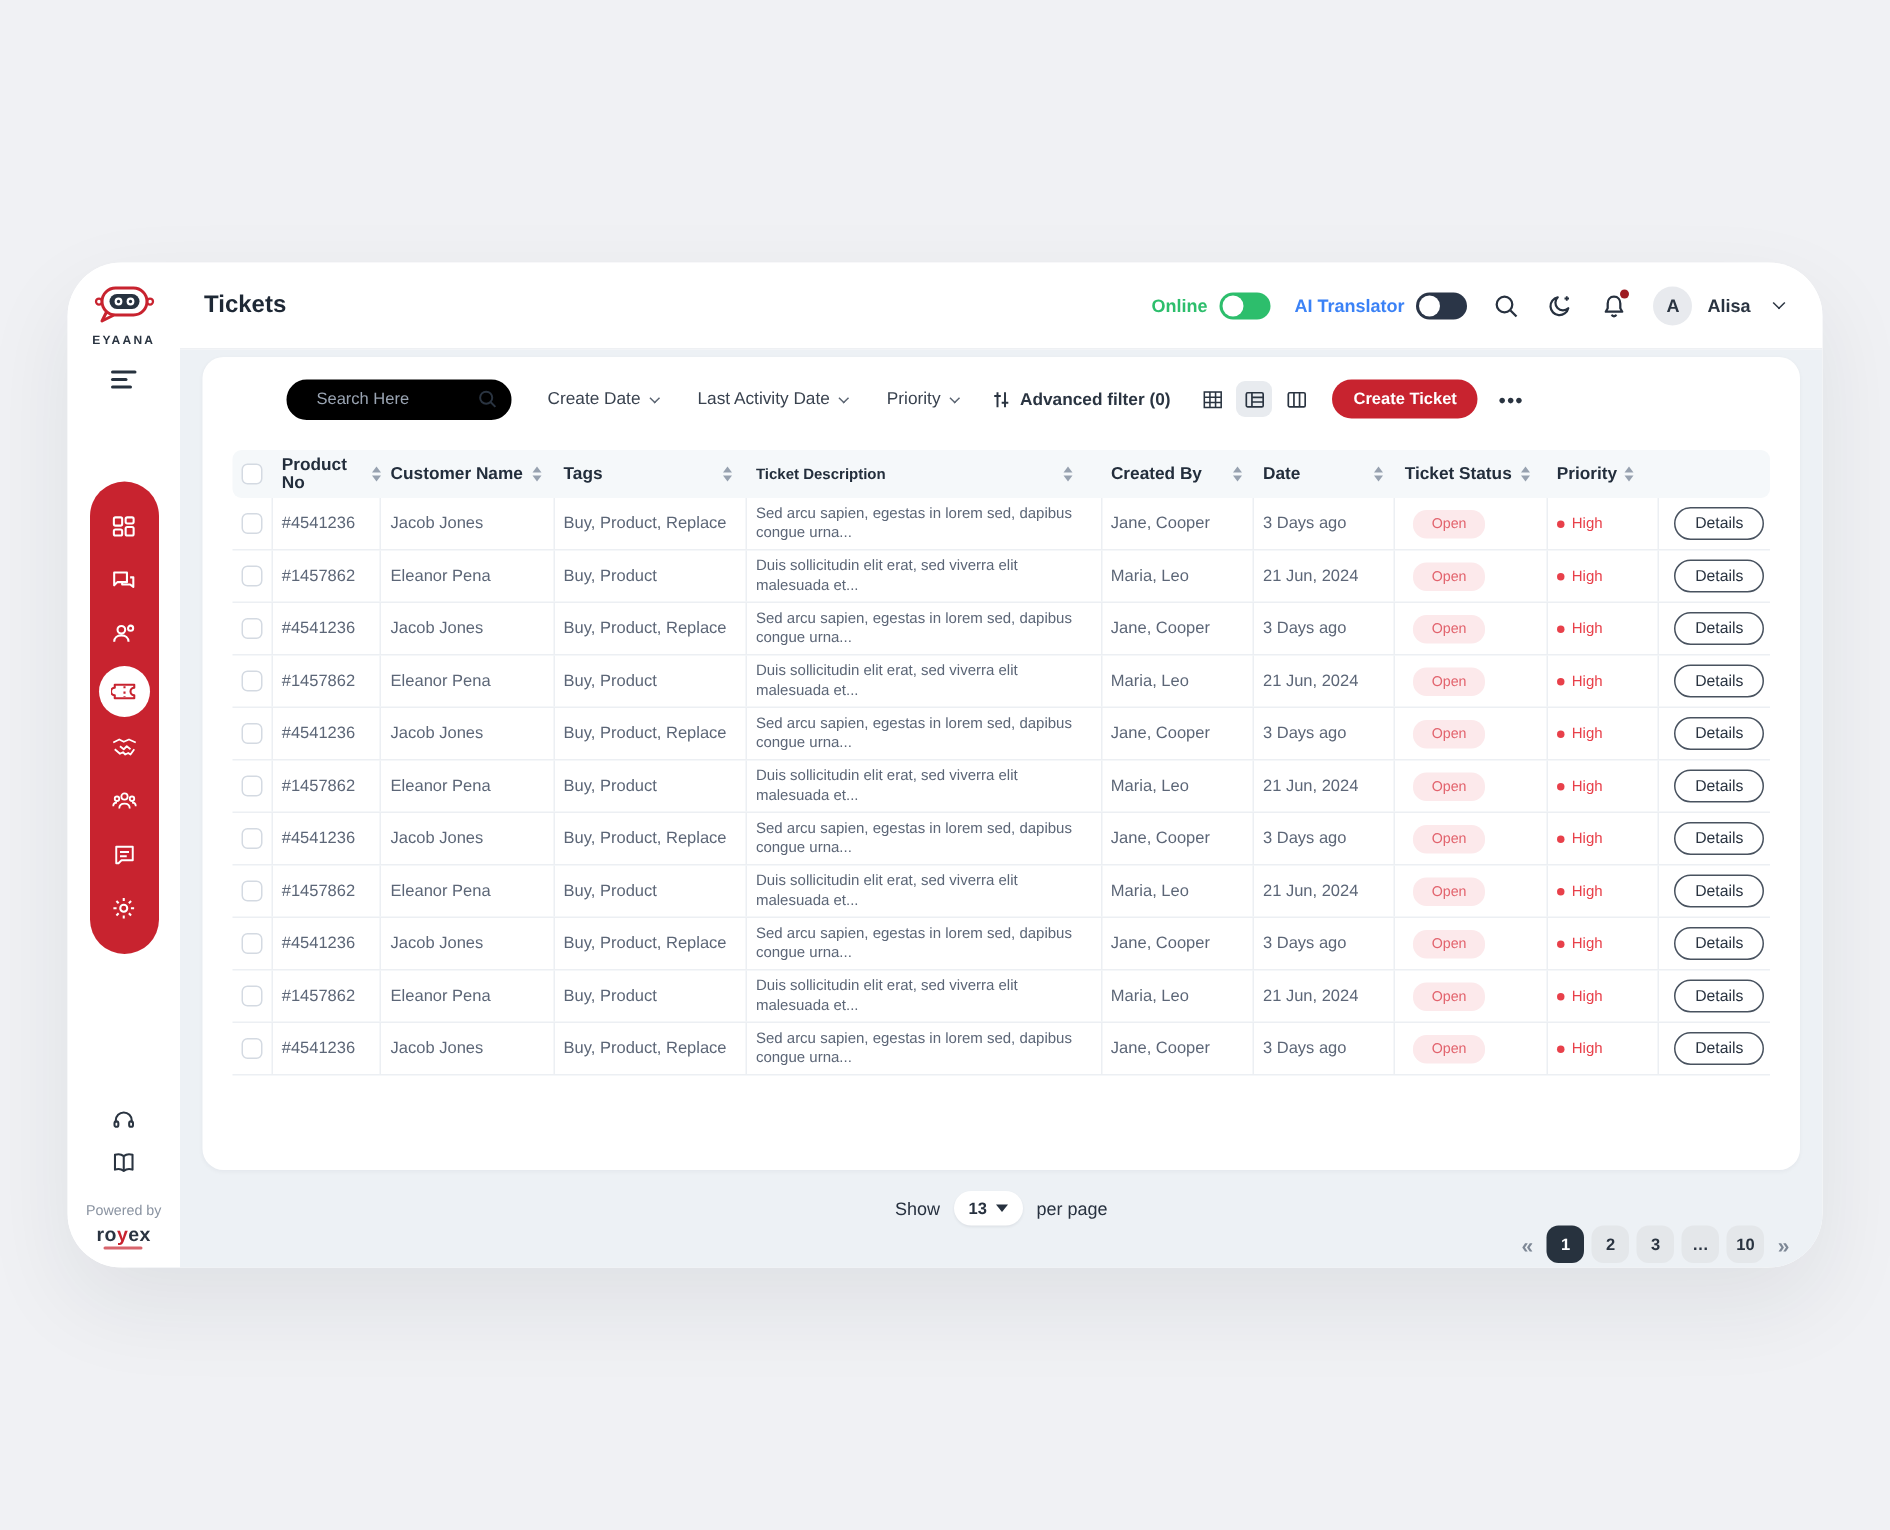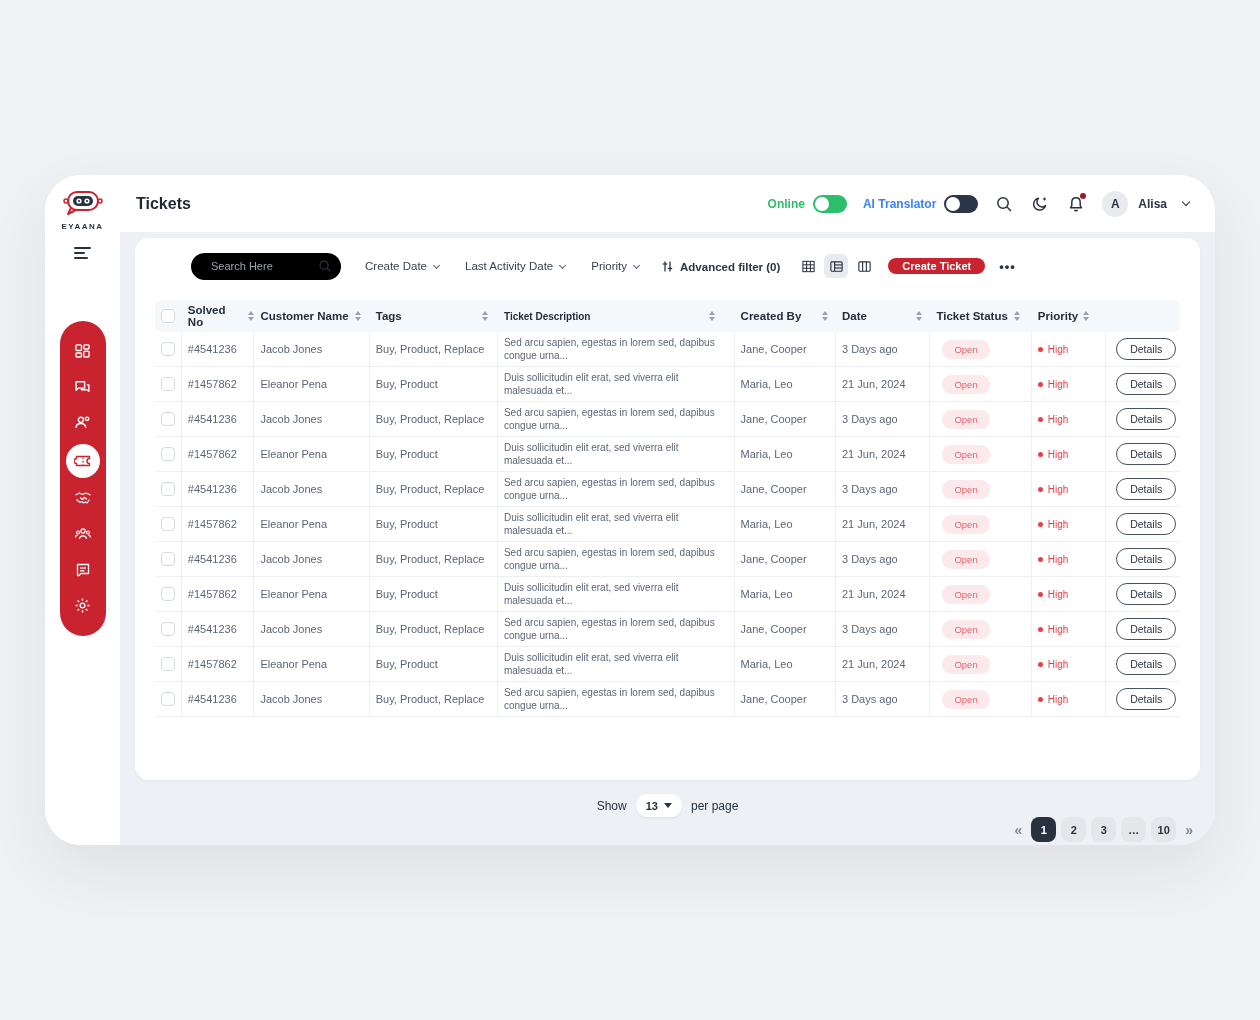--- a/index.html
+++ b/index.html
@@ -57,21 +57,21 @@
     font-size:11px;color:#55606F;outline:none;background:#000000;}
   .search-input::placeholder{color:#9AA4B2;}
   .search-ic{position:absolute;right:9px;top:6px;}
   .filters{display:flex;gap:26px;margin-left:24px;}
   .filter{display:flex;align-items:center;gap:7px;font-size:11.5px;color:#39424F;cursor:pointer;background:none;border:none;}
   .chev-s{width:5px;height:5px;border-right:1.4px solid #5B6472;border-bottom:1.4px solid #5B6472;transform:rotate(45deg);margin-top:-2px;}
   .adv-filter{display:flex;align-items:flex-end;gap:6px;font-size:11.5px;color:#2A3441;font-weight:600;margin-left:22px;cursor:pointer;background:none;border:none;}
   .view-switch{display:flex;align-items:center;gap:4px;margin-left:16px;}
   .vs-btn{width:24px;height:24px;border-radius:6px;display:flex;align-items:center;justify-content:center;cursor:pointer;background:transparent;border:none;}
   .vs-btn.active{background:#E8EBEF;}
-  .create-btn{margin-left:12px;height:16px;padding:0 14px;border:none;border-radius:13px;background:var(--c-accent);
+  .create-btn{margin-left:12px;height:26px;padding:0 14px;border:none;border-radius:13px;background:var(--c-accent);
     color:#fff;font-size:11px;font-weight:600;cursor:pointer;}
   .more-btn{margin-left:14px;font-size:13px;font-weight:800;color:#2A3441;letter-spacing:1px;background:none;border:none;cursor:pointer;}
   
   .status-bar{position:relative;height:30px;background:#EDEFF2;border-radius:8px;}
   .status-tab{position:absolute;top:0;height:30px;display:flex;align-items:center;justify-content:center;
     font-size:12px;color:#2A3441;background:none;border:none;cursor:pointer;}
   .status-tab.active{top:2px;height:25px;width:70px;border-radius:7px;background:#27323E;color:#fff;font-weight:600;}
   .status-bar button:nth-of-type(1){left:2px;}
   .status-bar button:nth-of-type(2){left:98px;width:126px;}
   .status-bar button:nth-of-type(3){left:224px;width:126px;}
@@ -216,20 +216,40 @@
         <button class="nav-item">
           <span>
             <svg width="17" height="17" viewBox="0 0 16 16" fill="none" stroke="#fff" stroke-width="1.3">
               <circle cx="8" cy="8" r="2.2"></circle>
               <path d="M8 1.5 v2 M8 12.5 v2 M1.5 8 h2 M12.5 8 h2 M3.4 3.4 l1.4 1.4 M11.2 11.2 l1.4 1.4 M12.6 3.4 l-1.4 1.4 M4.8 11.2 l-1.4 1.4"></path>
             </svg>
           </span>
         </button>
       </nav>
 
+      <div class="sb-bottom">
+        <span class="sb-ic">
+          <svg width="17" height="17" viewBox="0 0 16 16" fill="none" stroke="#2A3441" stroke-width="1.3">
+            <path d="M3 9 v-1.5 a5 5 0 0 1 10 0 V9"></path>
+            <rect x="2.2" y="8" width="2.4" height="3.5" rx="1.2"></rect>
+            <rect x="11.4" y="8" width="2.4" height="3.5" rx="1.2"></rect>
+          </svg>
+        </span>
+        <span class="sb-ic">
+          <svg width="17" height="17" viewBox="0 0 16 16" fill="none" stroke="#2A3441" stroke-width="1.3">
+            <path d="M8 3.5 C6.5 2.3 4 2.2 2.5 2.7 V12 C4 11.5 6.5 11.6 8 12.8 C9.5 11.6 12 11.5 13.5 12 V2.7 C12 2.2 9.5 2.3 8 3.5 z" stroke-linejoin="round"></path>
+            <line x1="8" y1="3.8" x2="8" y2="12.5"></line>
+          </svg>
+        </span>
+        <div class="powered">Powered by</div>
+        <div class="royex">
+          <span>ro</span><span class="red">y</span><span>ex</span>
+          <div class="royex-sub"></div>
+        </div>
+      </div>
     </aside>
 
     <div class="main">
       <header class="topbar">
         <h1 class="title">Tickets</h1>
         <div class="top-right">
           <span class="online-label">Online</span>
           <span class="toggle green">
               <span class="knob"></span>
             </span>
@@ -333,21 +353,21 @@
             <button class="more-btn">•••</button>
           </div>
 
 
           <div class="table">
             <div class="thead">
               <div class="td col-cb">
                   <span class="checkbox"></span>
                 </div>
               <div class="th col-no">
-                  <span>Solved No</span>
+                  <span>Product No</span>
                   <span class="sort">
                     <b class="up"></b>
                     <b class="down"></b>
                   </span>
                 </div>
               <div class="th col-cust">
                   <span>Customer Name</span>
                   <span class="sort">
                     <b class="up"></b>
                     <b class="down"></b>

